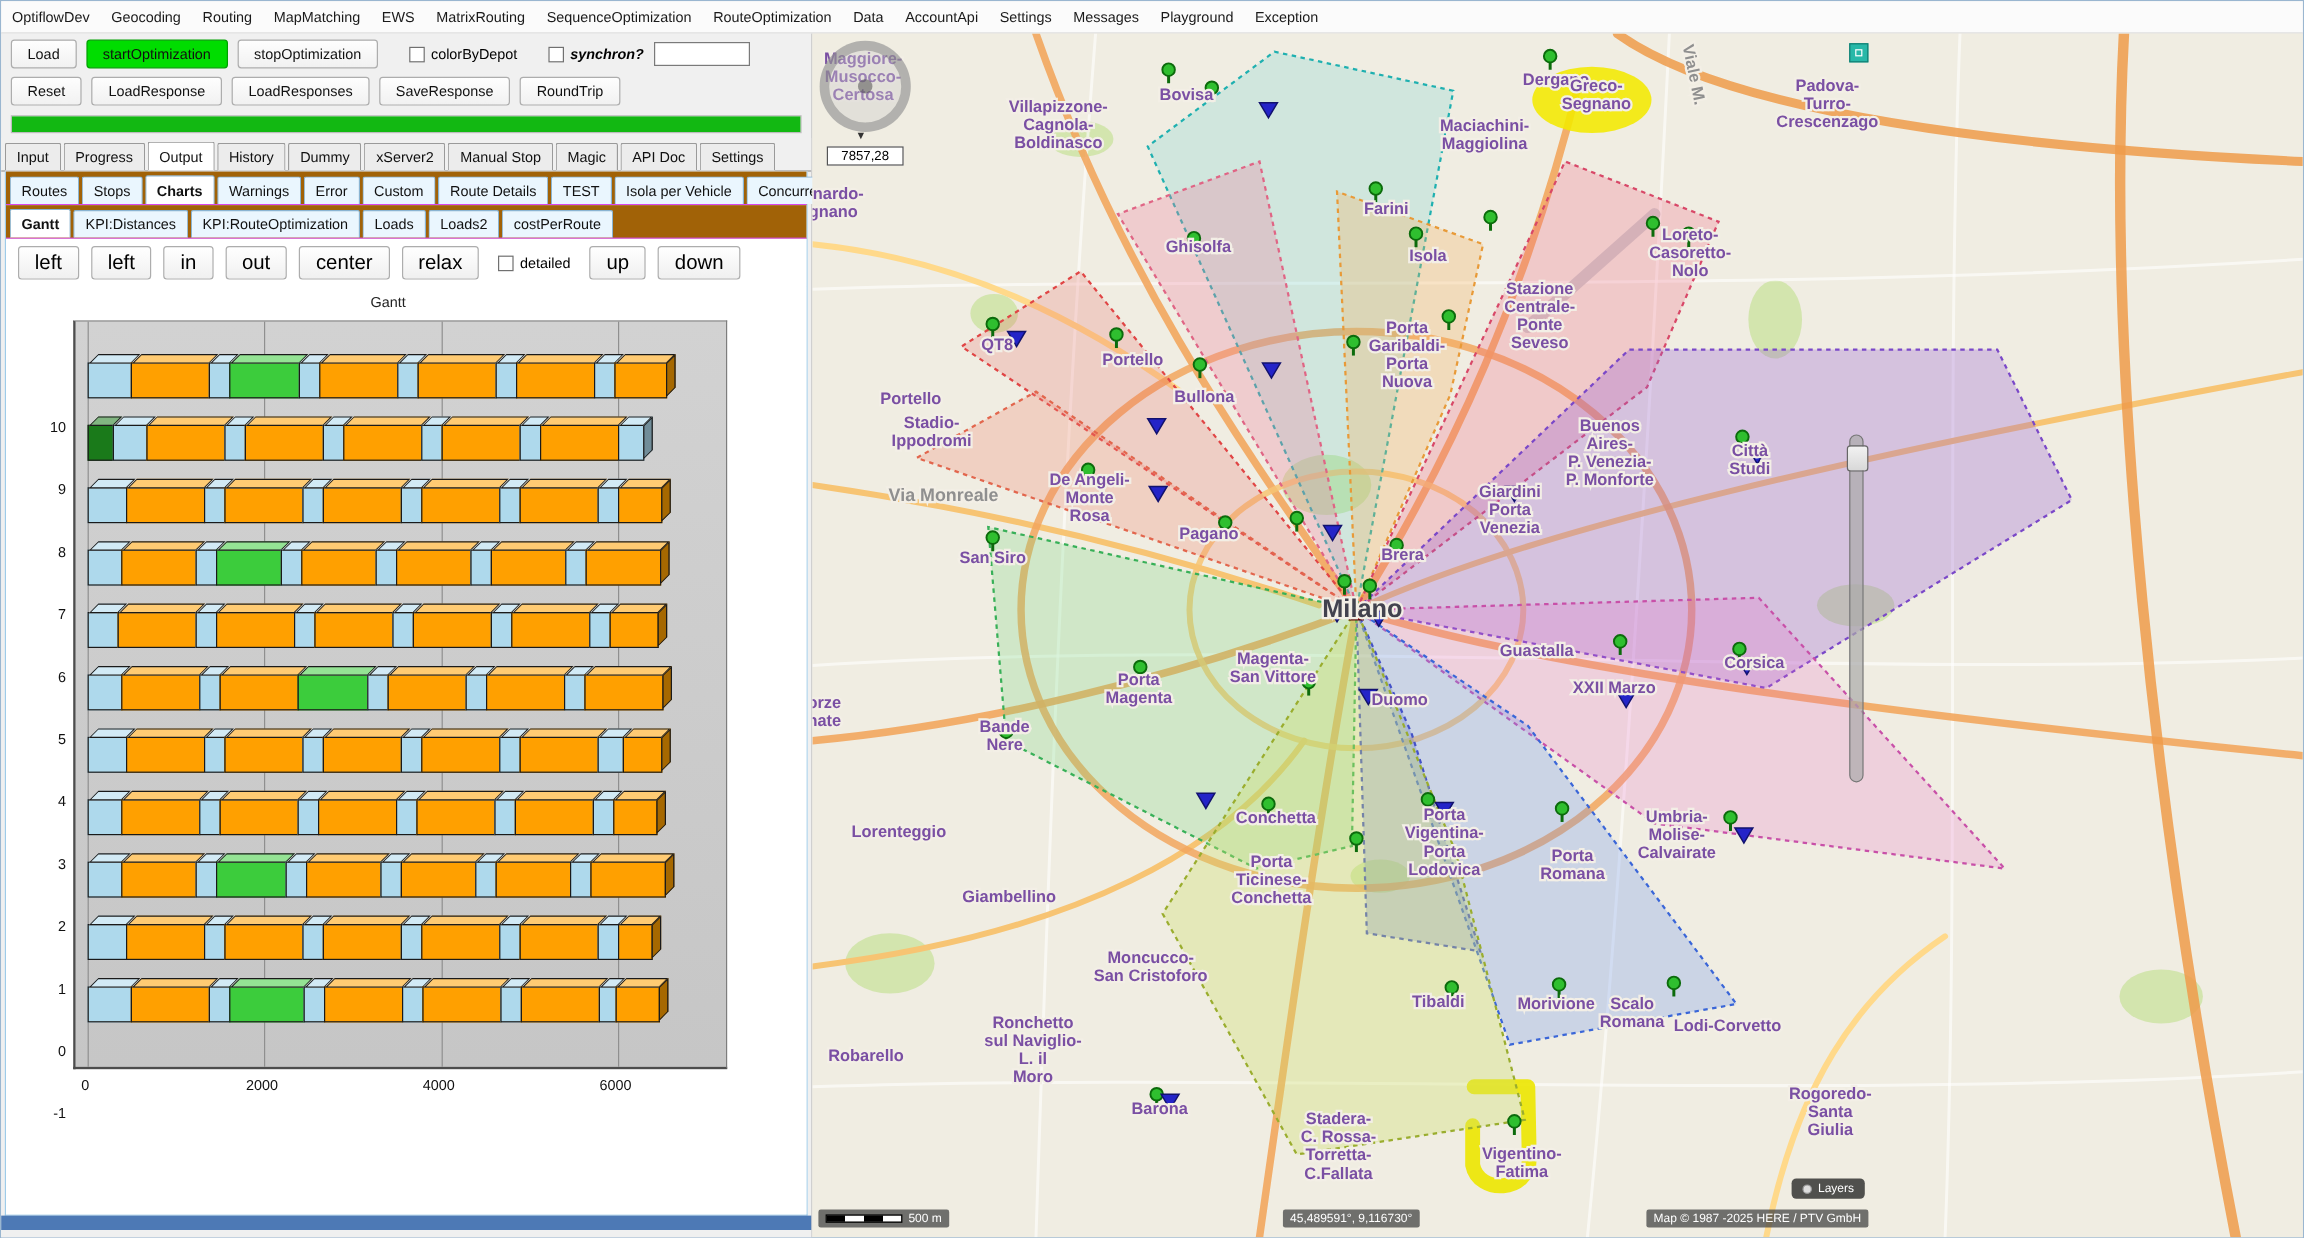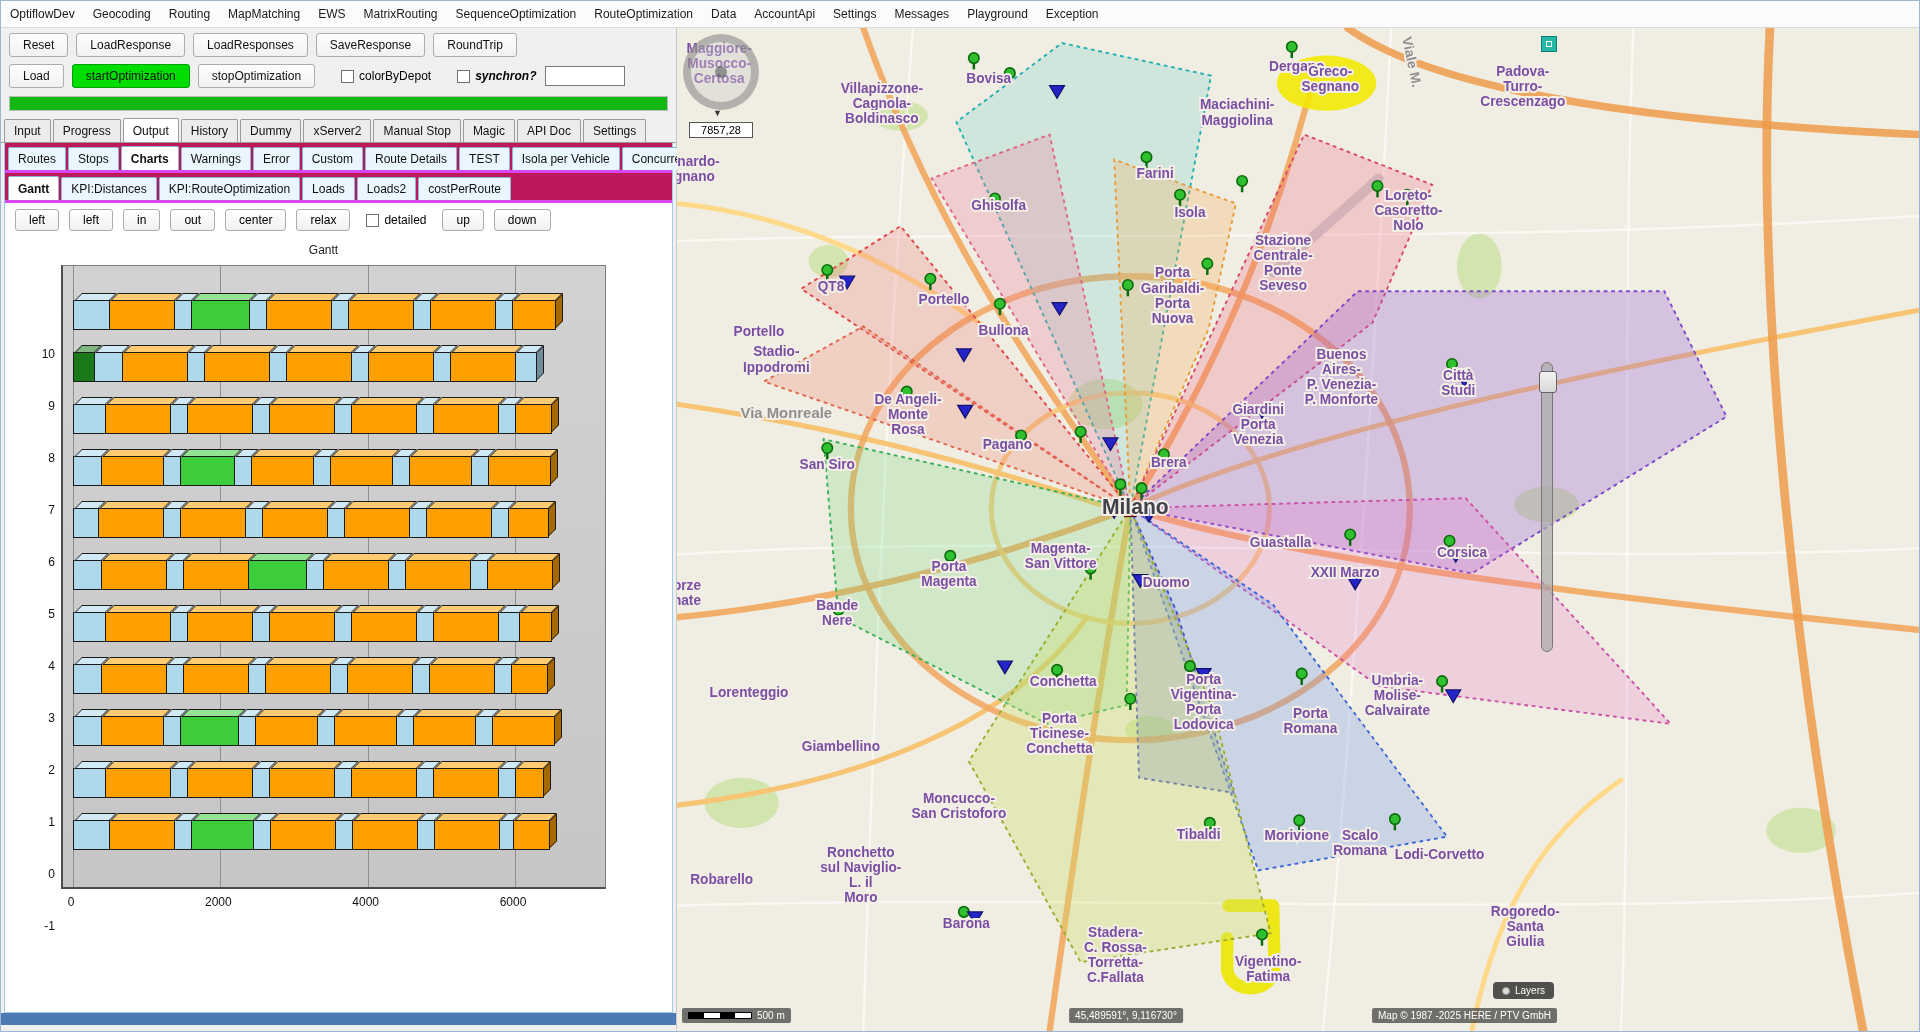--- a/index.html
+++ b/index.html
@@ -26,27 +26,27 @@
   .chk.it span.lbl{font-style:italic;font-weight:bold}
   .tb-input{width:80px;height:20px;border:1px solid #7a7a7a;background:#fff;font-size:12px;padding:0 3px}
   
   .progress{margin:6px 8px 4px;height:15px;border:1px solid #bcbcbc;background:#e6e6e6;flex:0 0 auto}
   .progress .fill{height:100%;background:#12b812}
   
   .tabstrip{display:flex;align-items:flex-end;padding:3px 3px 0;flex:0 0 auto}
   .tab{padding:4px 9px;margin-right:2px;border:1px solid #9a9a9a;border-bottom:none;background:#ececec;border-radius:2px 2px 0 0;color:#111;cursor:default;white-space:nowrap}
   .tab.sel{background:#fff;position:relative;padding-top:5px}
   .l1{background:#f0f0f0;border-bottom:1px solid #9a9a9a}
-  .l2,.l3{background:#be185d;border-bottom:3px solid #d946ef}
+  .l2,.l3{background:#a16207;border-bottom:1px solid #d946ef}
   .l2 .tab,.l3 .tab{background:#eaf6fe;border-color:#8ab4d2}
   .l2 .tab.sel,.l3 .tab.sel{background:#ffffff;font-weight:bold}
   .tabpage{flex:1;display:flex;flex-direction:column;background:#fff;margin:0 3px;border:1px solid #9ecbe8;border-top:none;min-height:0}
   
   .chart-controls{display:flex;align-items:center;padding:6px 10px;gap:10px;flex:0 0 auto;background:#fff}
-  .ctl-btn{font-size:12px;padding:3px 13px;background:linear-gradient(#fff,#f0f0f0);border:1px solid #adadad;border-radius:3px;cursor:default}
+  .ctl-btn{font-size:17px;padding:3px 13px;background:linear-gradient(#fff,#f0f0f0);border:1px solid #adadad;border-radius:3px;cursor:default}
   .ctl-chk{display:flex;align-items:center;gap:5px;margin:0 6px}
   
   .gantt-wrap{flex:1;background:#fff;padding:6px 0 0 26px;min-height:0}
   .gantt-title{text-align:center;width:585px;color:#222;font-size:12px;margin-bottom:8px}
   .gantt{position:relative;width:585px;height:660px}
   .g-plot{position:absolute;left:30px;top:0;width:545px;height:624px;background:linear-gradient(#d2d2d2,#c6c6c6);border:1px solid #7d7d7d;border-left:2px solid #4d4d4d;border-bottom:2px solid #4d4d4d}
   .g-grid{position:absolute;top:0;bottom:0;width:1px;background:#8f8f8f}
   .g-bar{position:absolute;display:flex;height:30px}
   .seg{position:relative;height:30px;border:1px solid #1a1a1a;flex:0 0 auto}
   .seg+.seg{margin-left:-1px}
@@ -92,41 +92,41 @@
       <div class="menu-item">Data</div>
       <div class="menu-item">AccountApi</div>
       <div class="menu-item">Settings</div>
       <div class="menu-item">Messages</div>
       <div class="menu-item">Playground</div>
       <div class="menu-item">Exception</div>
     </div>
 
   <div class="content">
     <div class="left-panel">
-      <div class="toolbar" id="toolbar2">
-          <button class="btn">Reset</button>
-          <button class="btn">LoadResponse</button>
-          <button class="btn">LoadResponses</button>
-          <button class="btn">SaveResponse</button>
-          <button class="btn">RoundTrip</button>
-        </div>
       <div class="toolbar">
         <button class="btn">Load</button>
         <button class="btn start">startOptimization</button>
         <button class="btn">stopOptimization</button>
         <label class="chk">
           <span class="cb"></span>
           <span class="lbl">colorByDepot</span>
         </label>
         <label class="chk it">
           <span class="cb"></span>
           <span class="lbl">synchron?</span>
         </label>
         <input class="tb-input" value="" style="">
       </div>
+      <div class="toolbar" id="toolbar2">
+          <button class="btn">Reset</button>
+          <button class="btn">LoadResponse</button>
+          <button class="btn">LoadResponses</button>
+          <button class="btn">SaveResponse</button>
+          <button class="btn">RoundTrip</button>
+        </div>
       <div class="progress">
           <div class="fill" id="progressFill" style="width: 100%; background: rgb(18, 184, 18);"></div>
         </div>
 
       <div class="tabstrip l1" id="tabs1">
           <div class="tab">Input</div>
           <div class="tab">Progress</div>
           <div class="tab sel">Output</div>
           <div class="tab">History</div>
           <div class="tab">Dummy</div>

